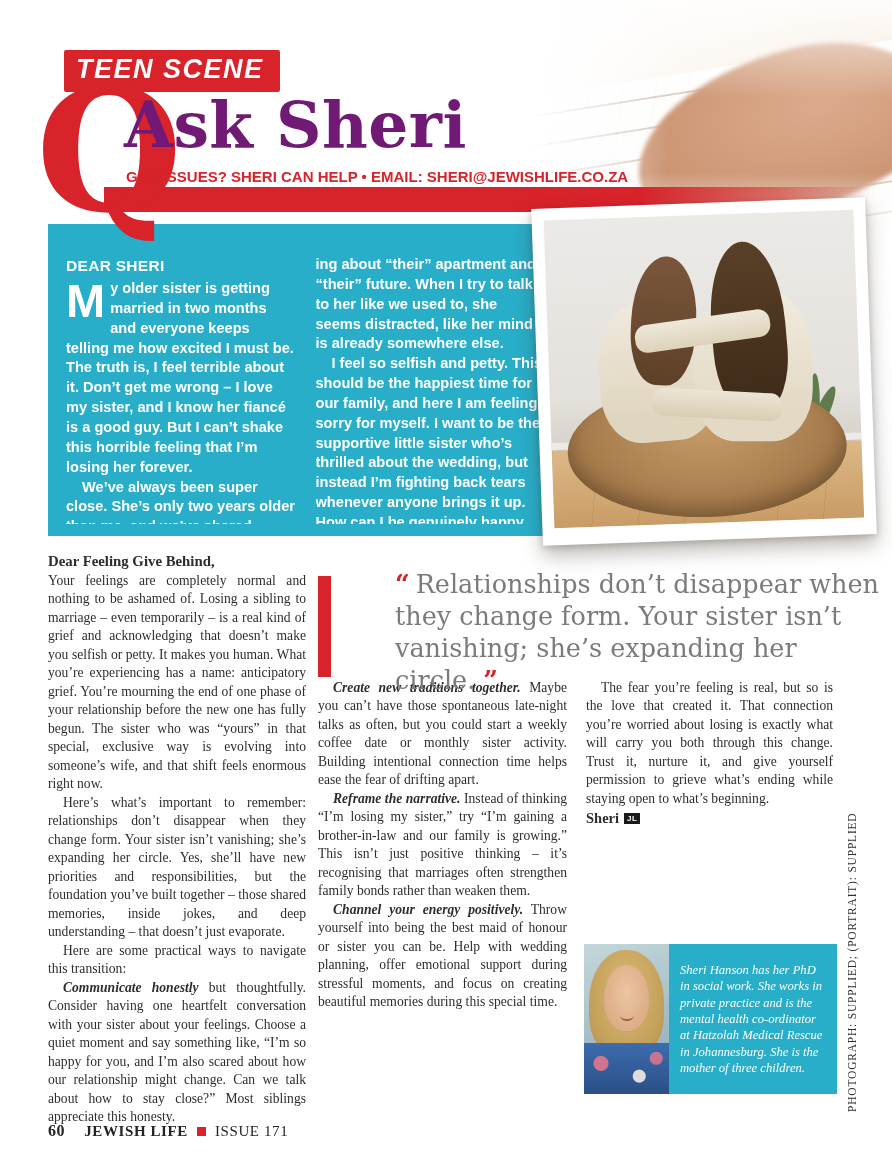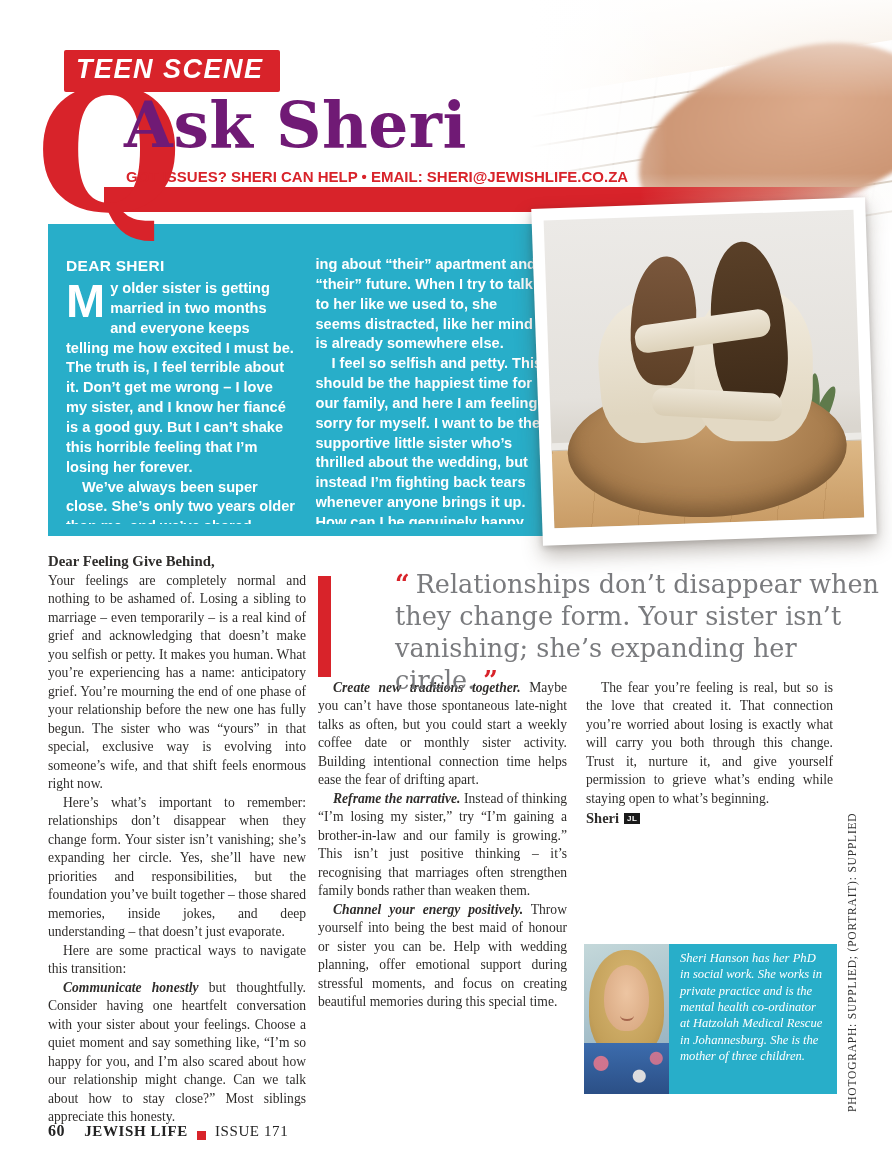--- a/index.html
+++ b/index.html
@@ -117,28 +117,28 @@
   .pface{position:absolute;left:24%;top:14%;width:52%;height:44%;
     background:radial-gradient(ellipse at 50% 42%,#edc5a2,#d9a982 85%);border-radius:50% 50% 46% 46%;}
   .psmile{position:absolute;left:42%;top:44%;width:17%;height:6%;
     border-bottom:2px solid #a5664d;border-radius:0 0 50% 50%;}
   .pclothes{position:absolute;left:0;bottom:0;width:100%;height:34%;
     background:
       radial-gradient(circle at 20% 40%,rgba(235,120,140,.85) 0 7px,transparent 8px),
       radial-gradient(circle at 65% 65%,rgba(240,235,230,.9) 0 6px,transparent 7px),
       radial-gradient(circle at 85% 30%,rgba(235,120,140,.8) 0 6px,transparent 7px),
       linear-gradient(#3c6cad,#2b4f86);}
-  .biotext{flex:1;background:#28aec9;color:#fff;box-sizing:border-box;padding:6px 11px;
+  .biotext{flex:1;background:#28aec9;color:#fff;box-sizing:border-box;padding:18px 11px;
     font-family:"Liberation Serif",serif;font-style:italic;font-size:12.6px;line-height:1.30;}
 
   
   .credit{position:absolute;left:846px;top:780px;height:332px;
     writing-mode:vertical-rl;transform:rotate(180deg);
     font-size:11.5px;letter-spacing:.8px;color:#2f2f2f;white-space:nowrap;}
-  .footer{position:absolute;left:48px;top:1122px;display:flex;align-items:flex-end;gap:9px;
+  .footer{position:absolute;left:48px;top:1122px;display:flex;align-items:center;gap:9px;
     color:#242424;font-size:15px;letter-spacing:.6px;}
   .fnum{font-weight:700;font-size:16px;margin-right:10px;}
   .fmag{font-weight:700;}
   .fsq{width:9px;height:9px;background:#d8232a;display:inline-block;}
 </style>
 </head>
 <body>
 
 <div class="page">
 

